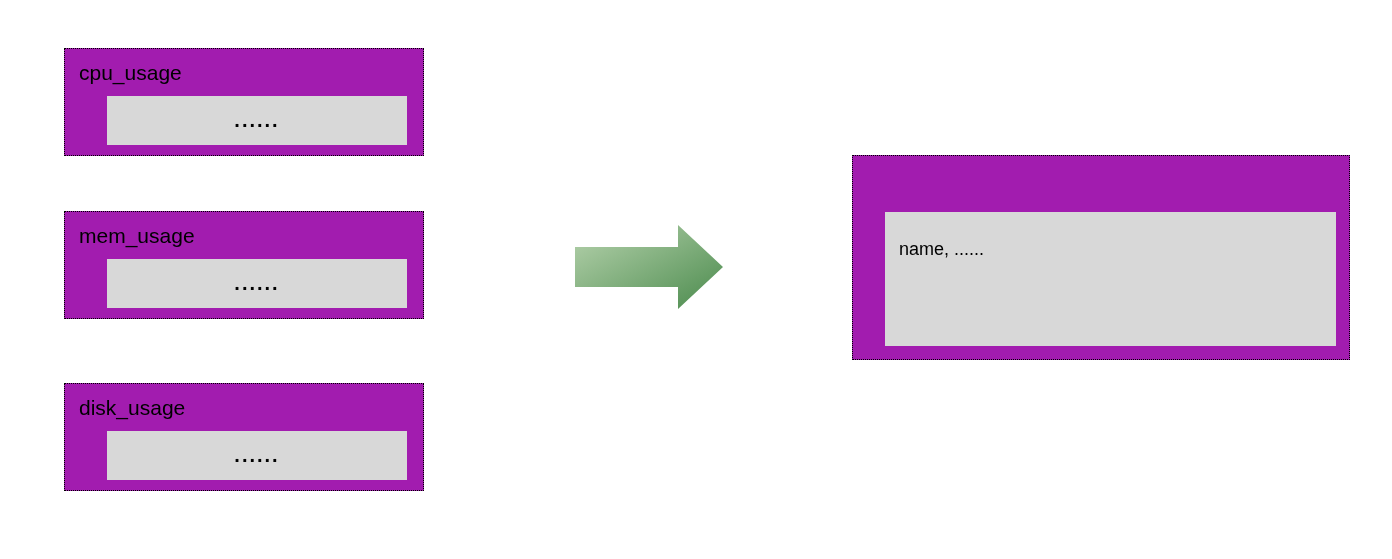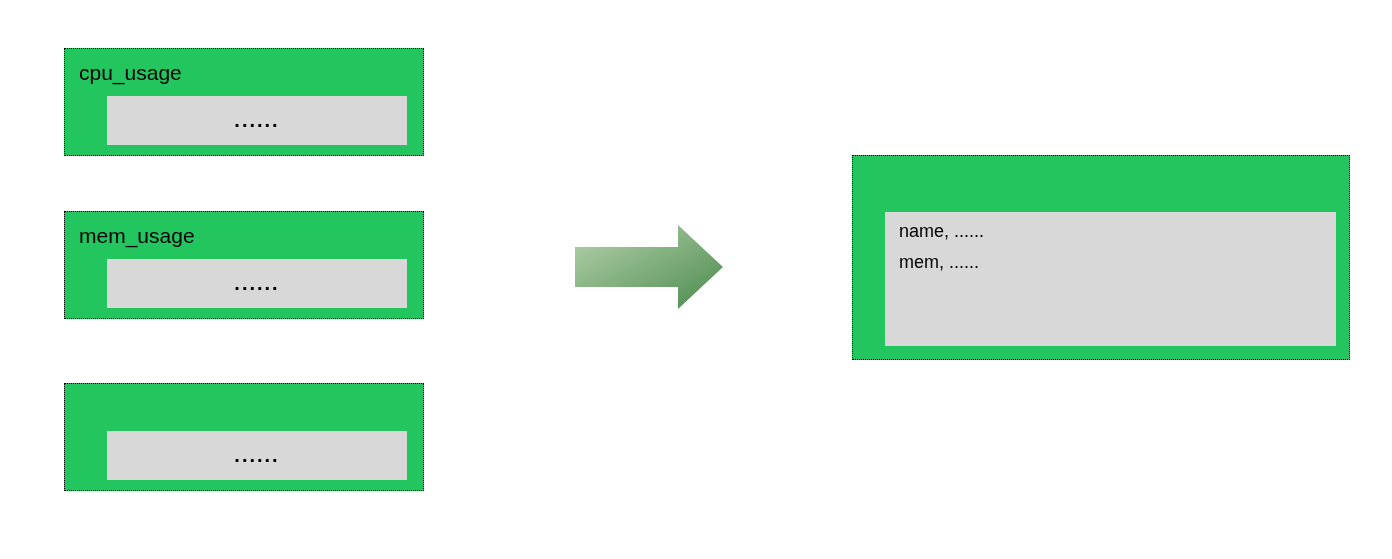--- a/index.html
+++ b/index.html
@@ -15,21 +15,21 @@
   .canvas{
     position:relative;
     width:1392px;
     height:559px;
     background:#ffffff;
     overflow:hidden;
   }
   .dotted-box{
     position:absolute;
     border:1.5px dotted var(--border-color);
-    background:#22c55e;
+    background:#a21caf;
   }
   .source-box{
     left:64px;
     width:360px;
     height:108px;
   }
   .source-box.b1{top:48px;}
   .source-box.b2{top:211px;}
   .source-box.b3{top:383px;}
   .box-title{
@@ -68,21 +68,21 @@
     width:498px;
     height:205px;
   }
   .result-body{
     position:absolute;
     left:32px;
     top:56px;
     width:451px;
     height:134px;
     background:var(--panel-fill);
-    padding:4px 0 0 14px;
+    padding:22px 0 0 14px;
   }
   .field-row{
     font-size:18px;
     line-height:31px;
     white-space:nowrap;
   }
 </style>
 </head>
 <body>
 
@@ -96,37 +96,37 @@
   </div>
 
   <div class="dotted-box source-box b2">
     <div class="box-title">mem_usage</div>
     <div class="placeholder-bar">
       <span class="dots">......</span>
     </div>
   </div>
 
   <div class="dotted-box source-box b3">
+    <div class="box-title">disk_usage</div>
     <div class="placeholder-bar">
       <span class="dots">......</span>
     </div>
   </div>
 
   <div class="arrow-wrap">
     <svg viewBox="0 0 148 84" xmlns="http://www.w3.org/2000/svg">
       <defs>
         <linearGradient id="arrowGrad" x1="0" y1="0" x2="1" y2="1">
           <stop offset="0" stop-color="#b7d3ae"></stop>
           <stop offset="1" stop-color="#4a8a4c"></stop>
         </linearGradient>
       </defs>
       <path d="M0,22 L103,22 L103,0 L148,42 L103,84 L103,62 L0,62 Z" fill="url(#arrowGrad)"></path>
     </svg>
   </div>
 
   <div class="dotted-box result-box">
     <div class="result-body">
       <div class="field-row">name, ......</div>
-      <div class="field-row">mem, ......</div>
     </div>
   </div>
 
 </div>
 
 </body></html>

